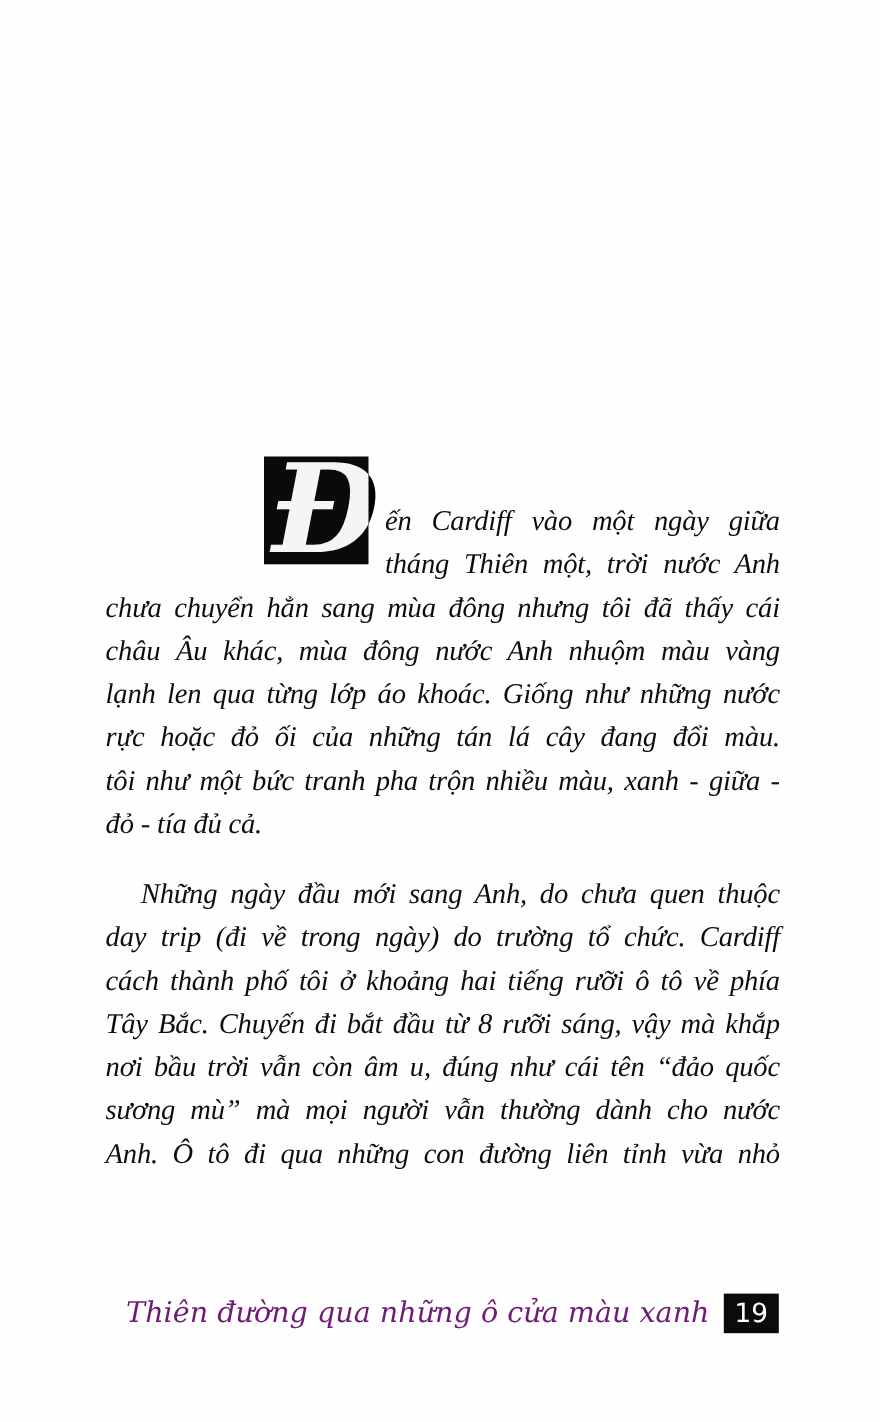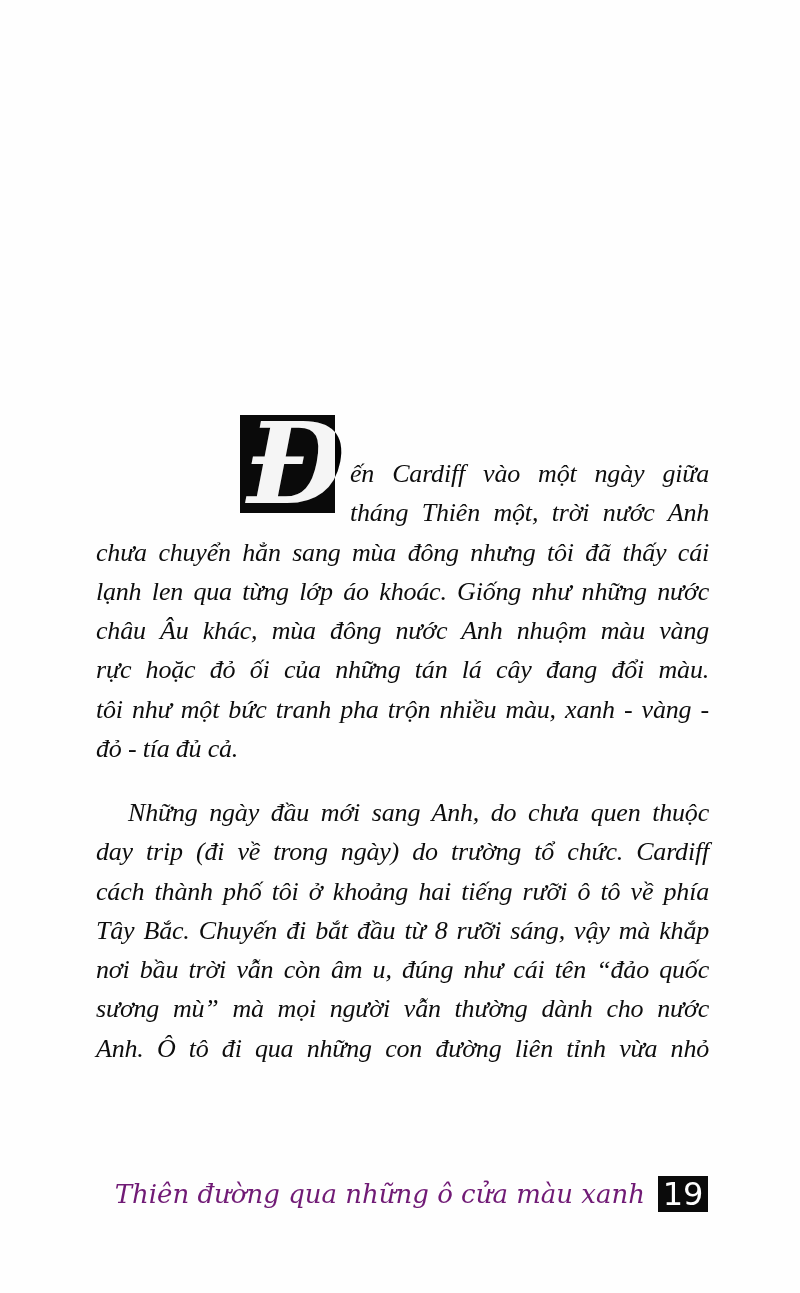--- a/index.html
+++ b/index.html
@@ -88,44 +88,44 @@
   .pagenum-box {
     width: 50px;
     height: 36px;
     background: #0b0b0b;
     display: flex;
     align-items: center;
     justify-content: center;
   }
   .pagenum {
     font-family: "DejaVu Sans", "Liberation Sans", sans-serif;
-    font-size: 32px;
+    font-size: 24px;
     color: #ffffff;
     line-height: 1;
     text-align: center;
   }
 </style>
 </head>
 <body>
 
 <div class="page">
 
   <div class="dropcap">
     <div class="dropcap-box"></div>
     <div class="dropcap-letter">Đ</div>
   </div>
 
   <div class="bodytext para1">
     <div class="line short">ến Cardiff vào một ngày giữa</div>
     <div class="line short">tháng Thiên một, trời nước Anh</div>
     <div class="line">chưa chuyển hẳn sang mùa đông nhưng tôi đã thấy cái</div>
+    <div class="line">châu Âu khác, mùa đông nước Anh nhuộm màu vàng</div>
     <div class="line">lạnh len qua từng lớp áo khoác. Giống như những nước</div>
-    <div class="line">châu Âu khác, mùa đông nước Anh nhuộm màu vàng</div>
     <div class="line">rực hoặc đỏ ối của những tán lá cây đang đổi màu.</div>
-    <div class="line">tôi như một bức tranh pha trộn nhiều màu, xanh - vàng -</div>
+    <div class="line">tôi như một bức tranh pha trộn nhiều màu, xanh - giữa -</div>
     <div class="line end">đỏ - tía đủ cả.</div>
   </div>
 
   <div class="bodytext para2">
     <div class="line indent">Những ngày đầu mới sang Anh, do chưa quen thuộc</div>
     <div class="line">day trip (đi về trong ngày) do trường tổ chức. Cardiff</div>
     <div class="line">cách thành phố tôi ở khoảng hai tiếng rưỡi ô tô về phía</div>
     <div class="line">Tây Bắc. Chuyến đi bắt đầu từ 8 rưỡi sáng, vậy mà khắp</div>
     <div class="line">nơi bầu trời vẫn còn âm u, đúng như cái tên “đảo quốc</div>
     <div class="line">sương mù” mà mọi người vẫn thường dành cho nước</div>

